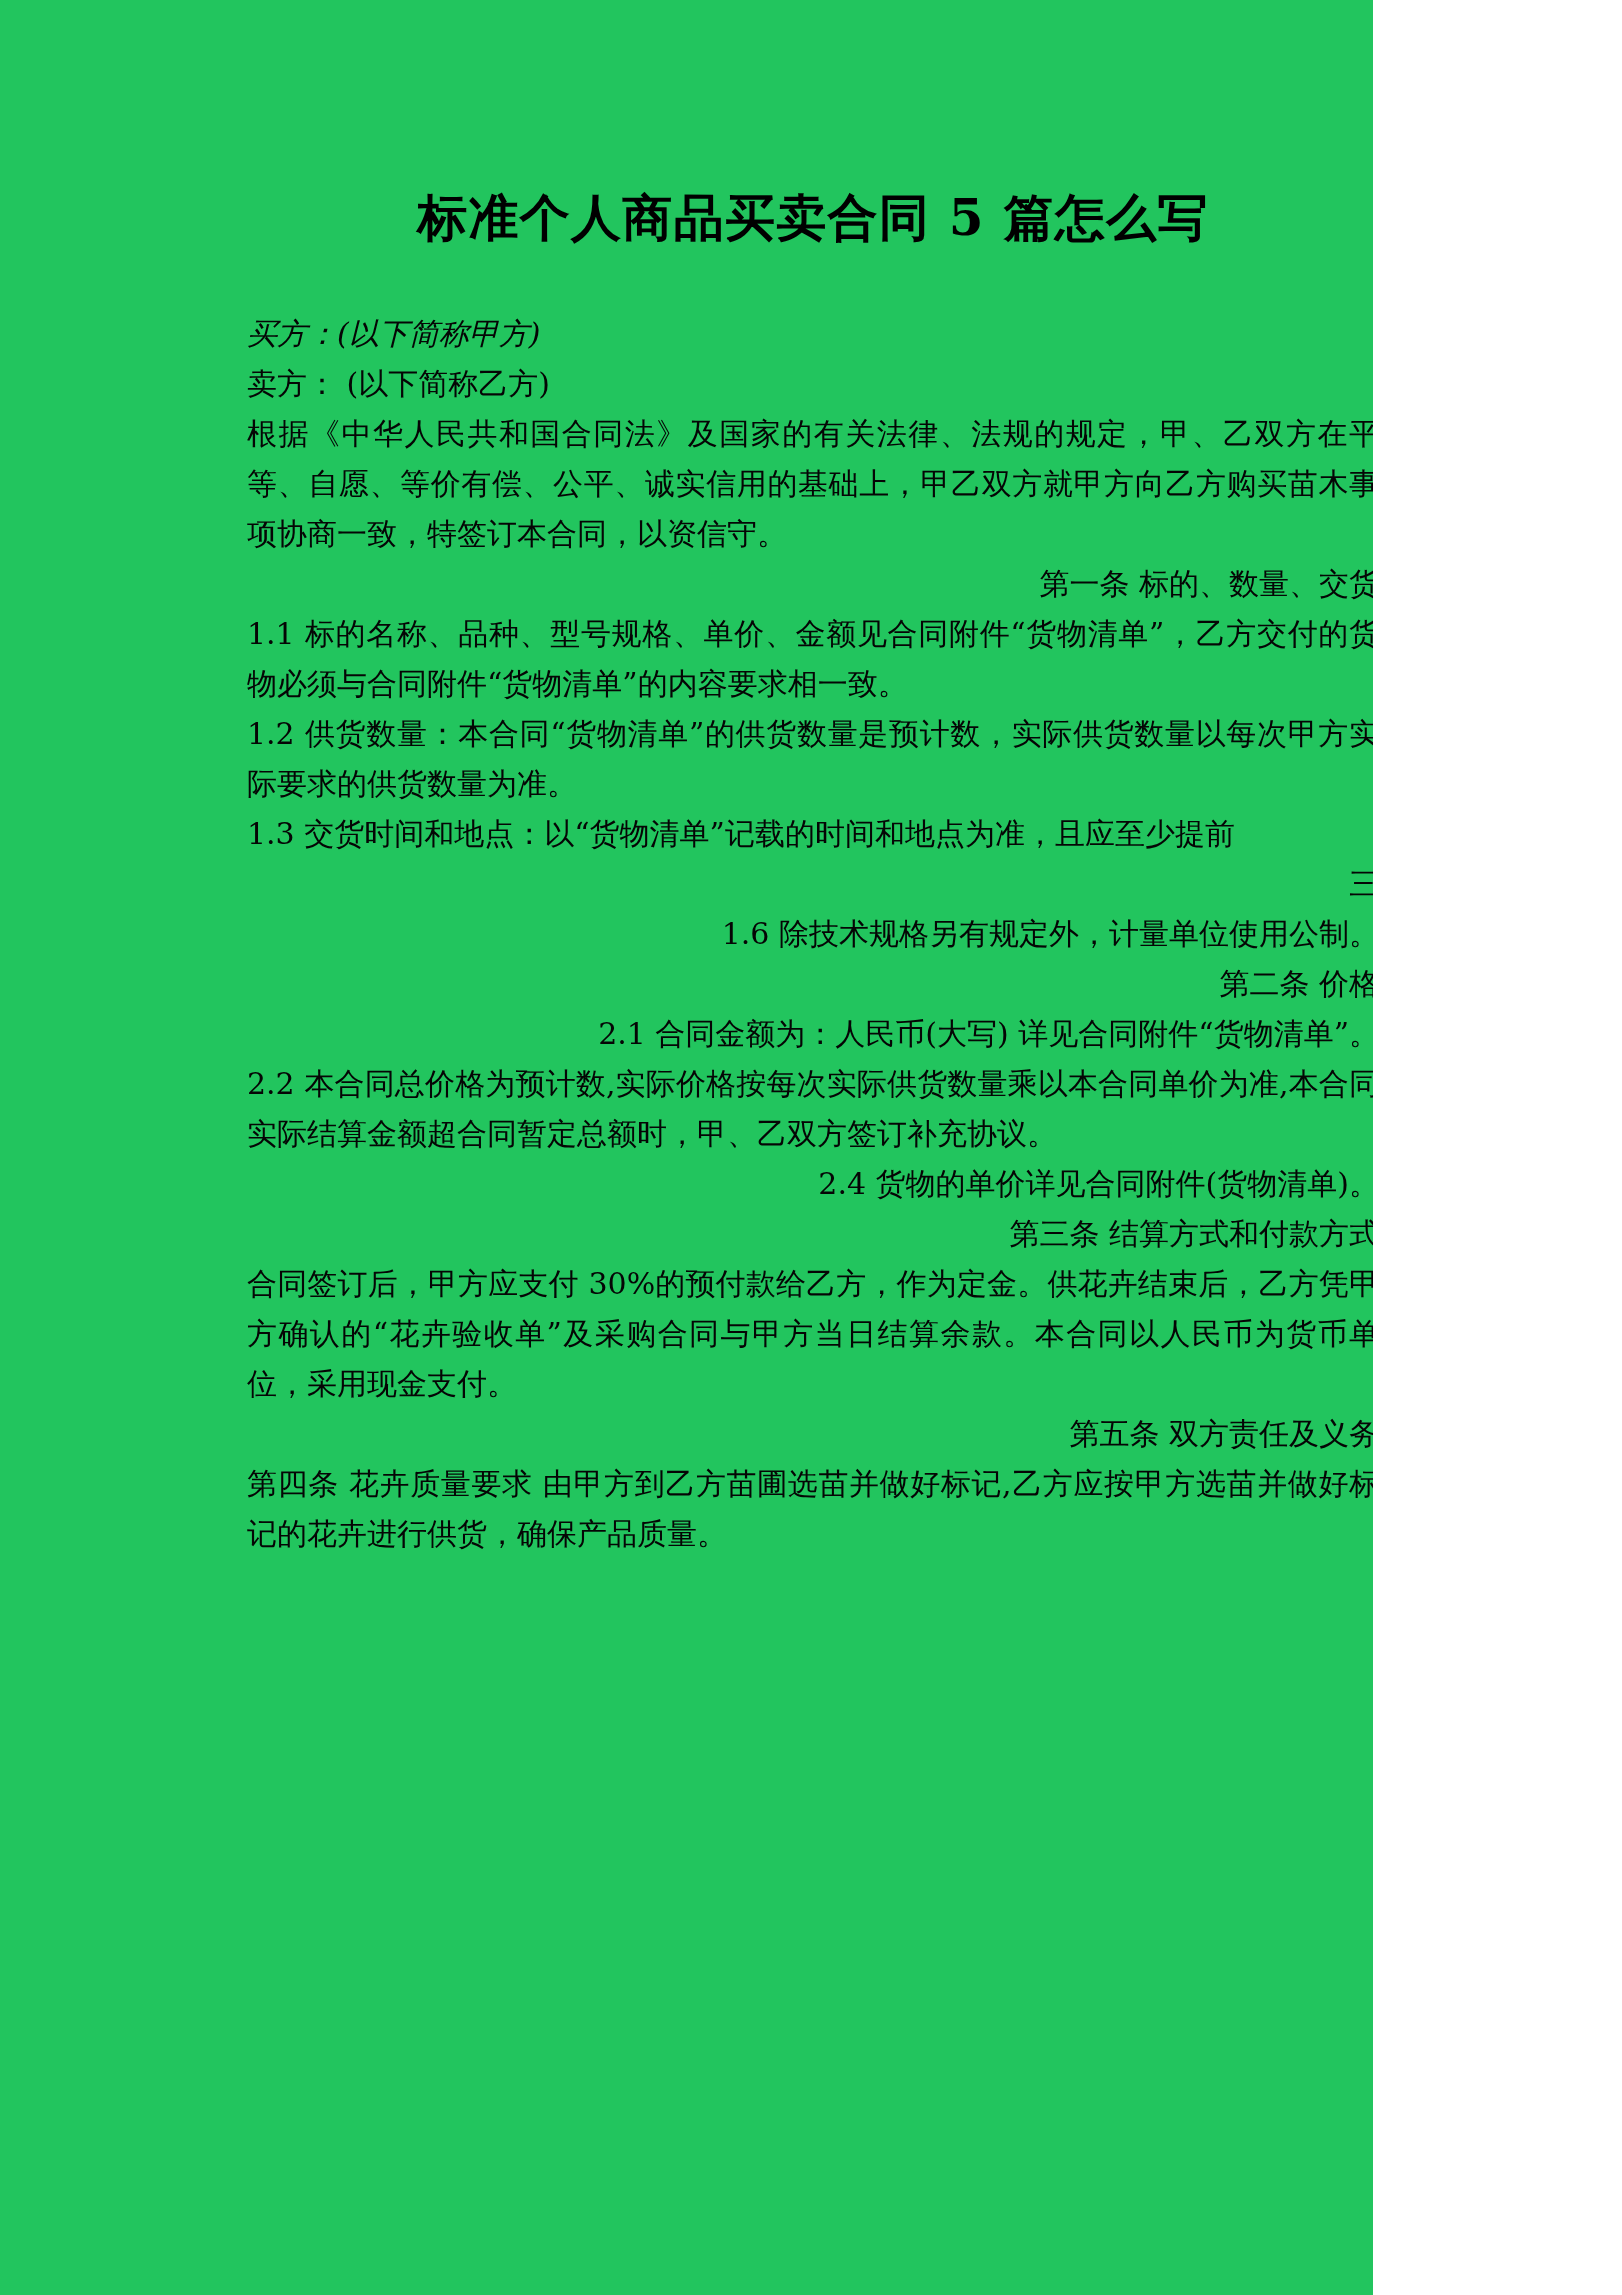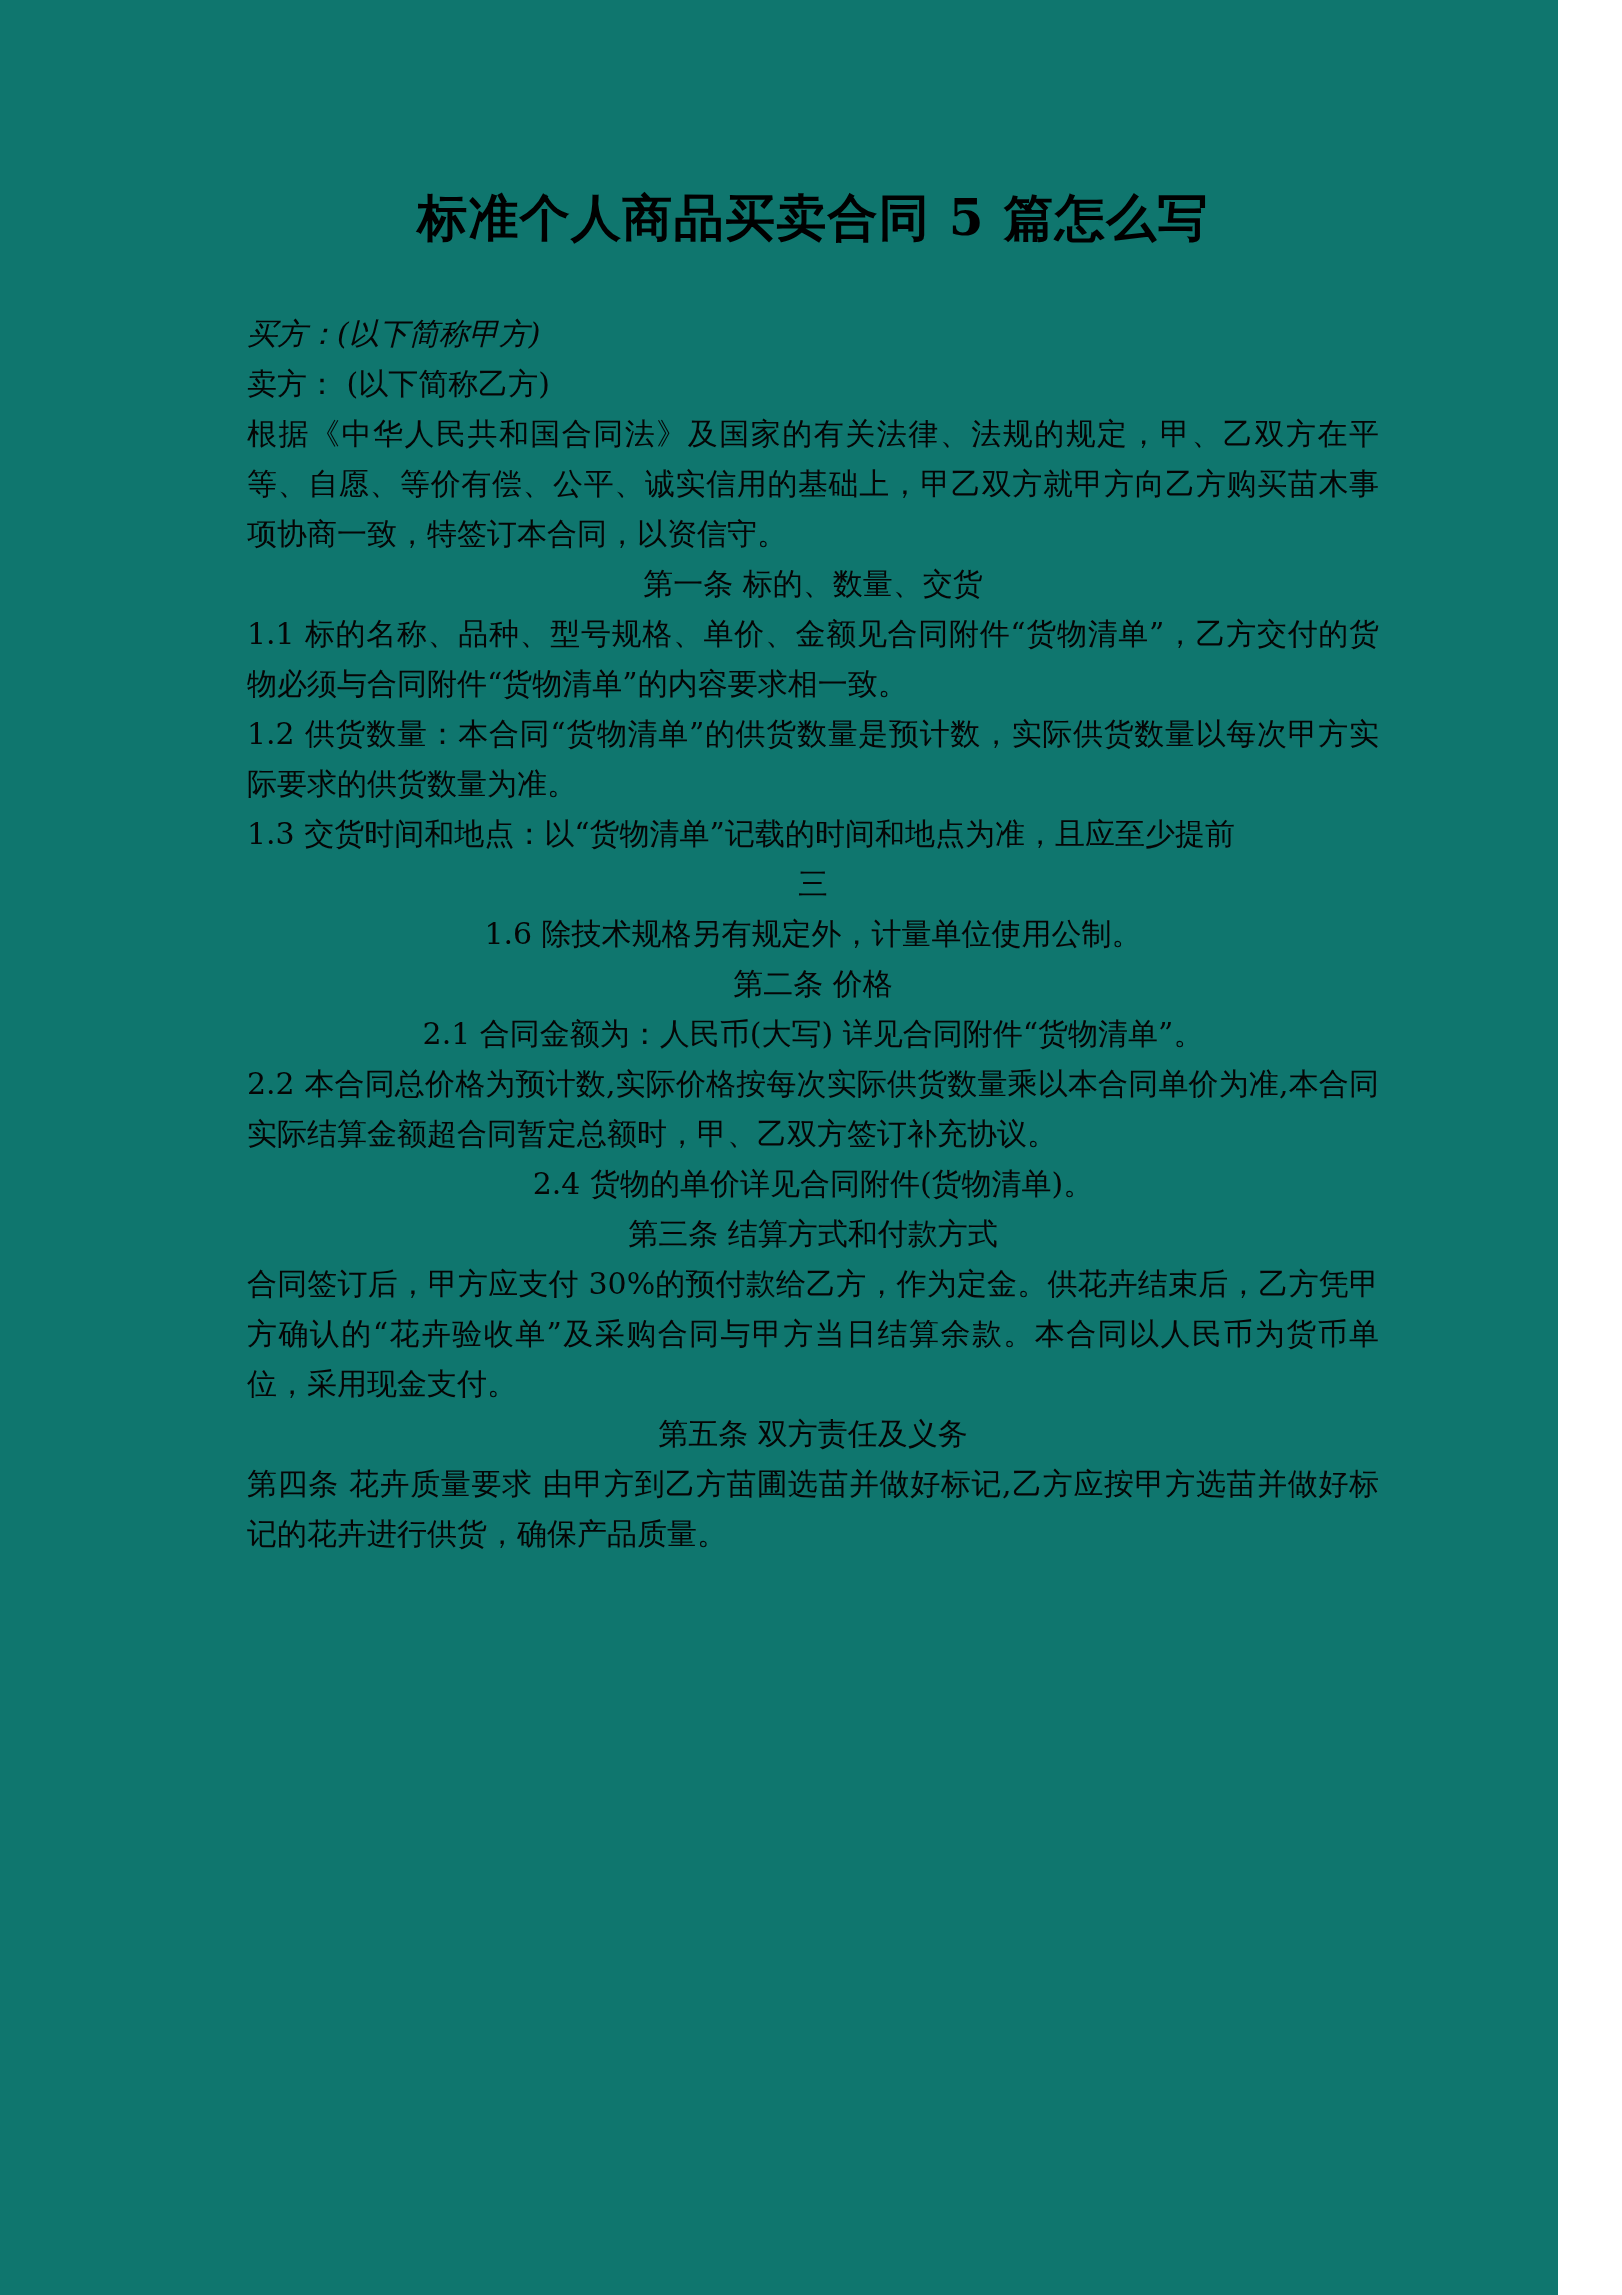--- a/index.html
+++ b/index.html
@@ -6,23 +6,23 @@
   html, body {
     margin: 0;
     padding: 0;
     background: #ffffff;
   }
   body {
     font-family: "DejaVu Serif", "Liberation Serif", serif;
   }
   .page {
     position: relative;
-    width: 1558px;
+    width: 1373px;
     height: 2295px;
-    background: #0f766e;
+    background: #22c55e;
     box-sizing: border-box;
     overflow: hidden;
   }
   .doc-body {
     position: absolute;
     left: 247px;
     top: 0;
     width: 1132px;
   }
   .doc-title {
@@ -45,21 +45,21 @@
     text-align: justify;
     text-justify: inter-character;
     letter-spacing: 0px;
     word-break: break-all;
   }
   .para.first-after-title {
     margin-top: 59px;
     font-style: italic;
   }
   .para.tight {
-    text-align: center;
+    text-align: right;
   }
   .para.hang {
     text-align: justify;
     text-justify: inter-character;
   }
 </style>
 </head>
 <body>
 
 <div class="page">

